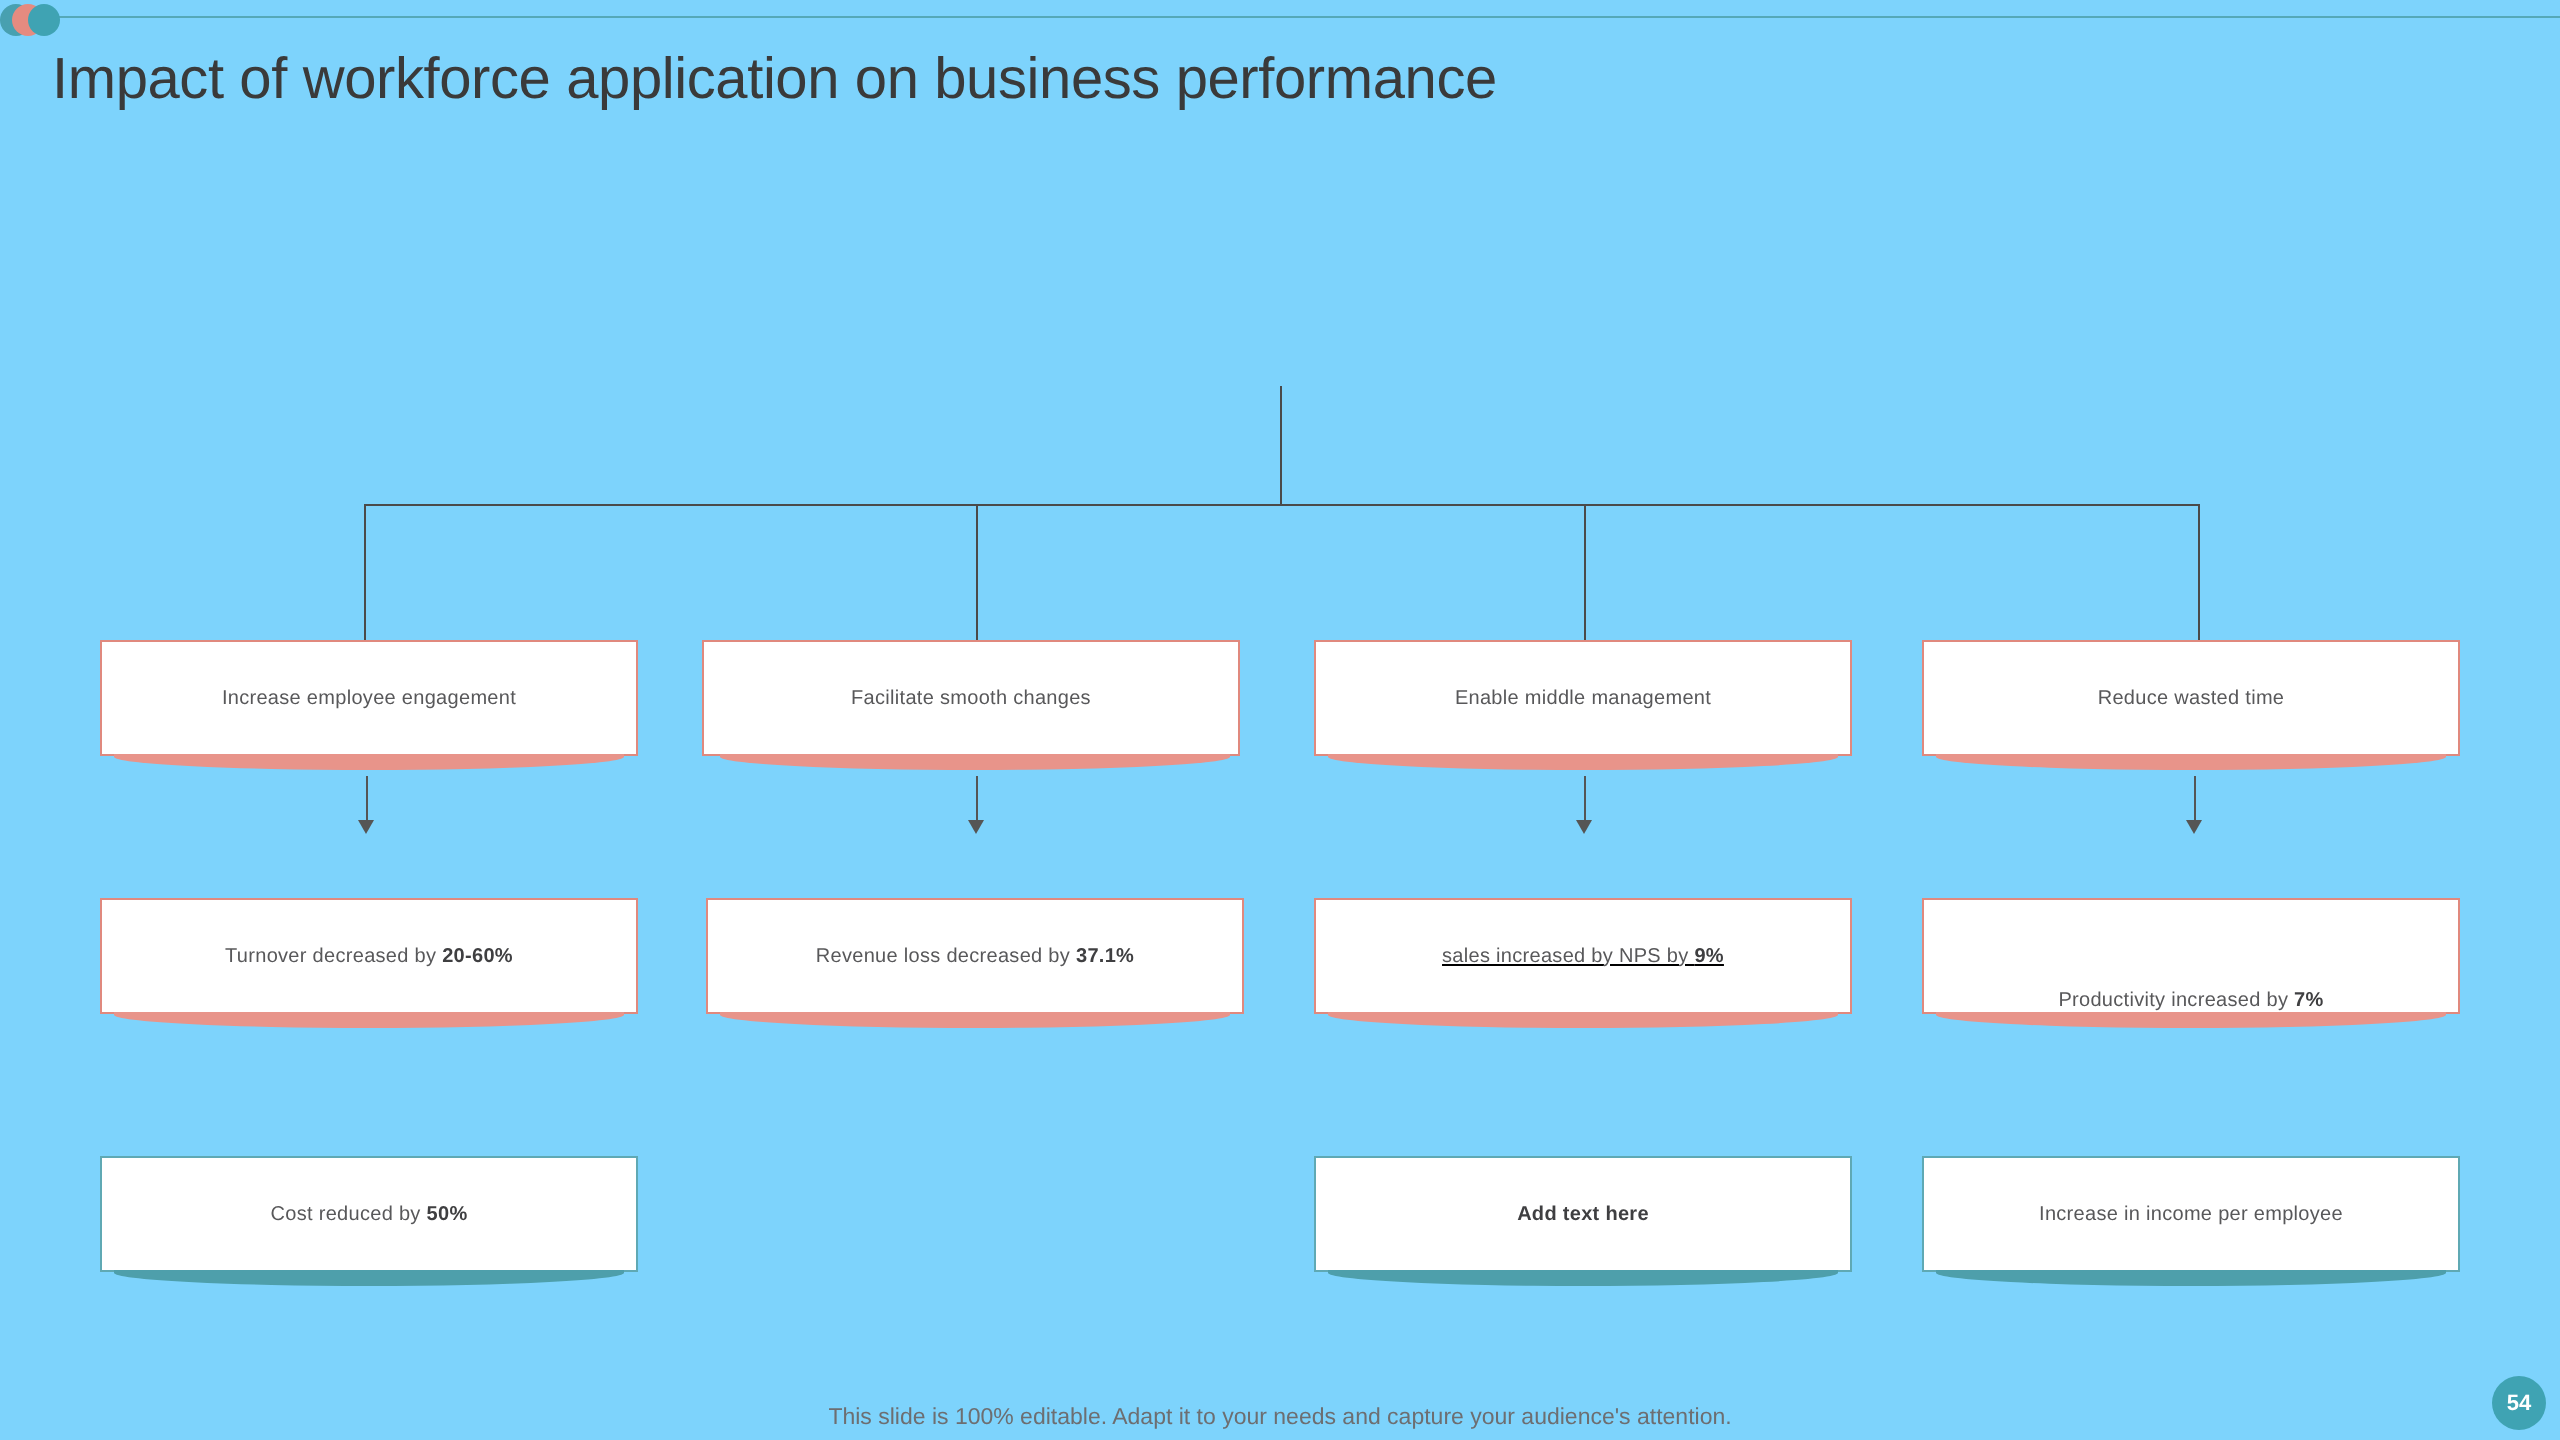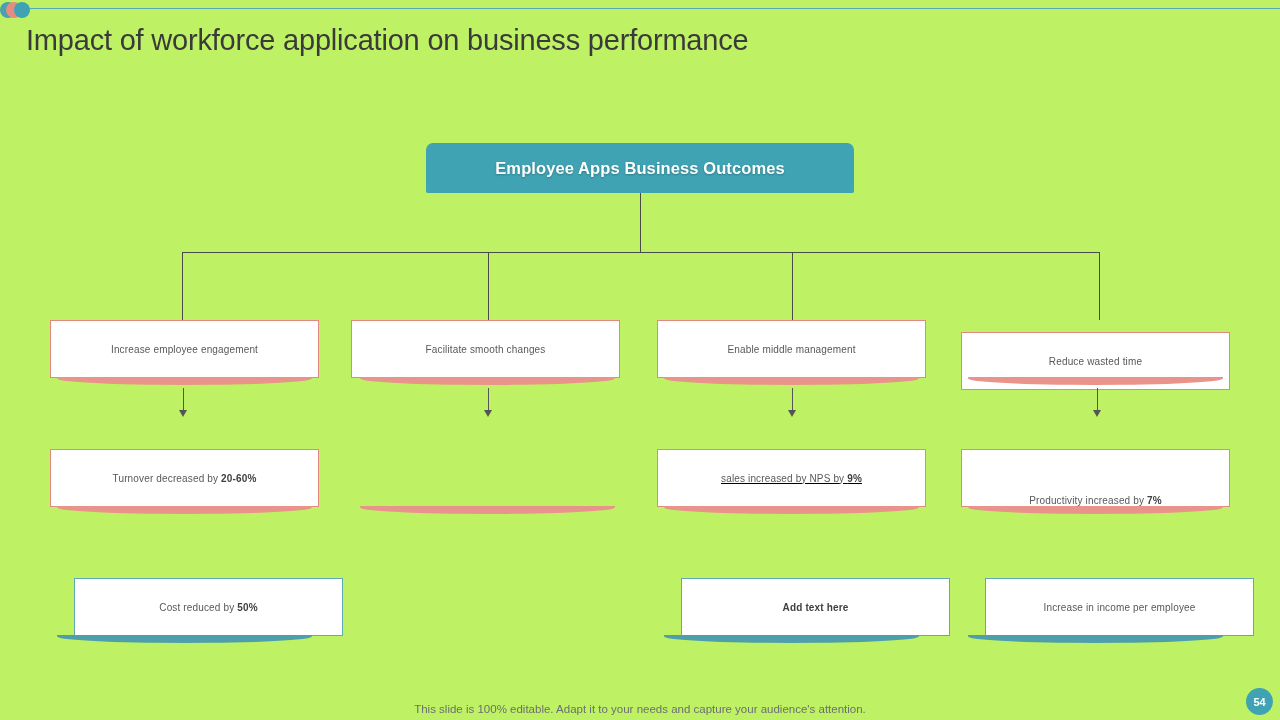--- a/index.html
+++ b/index.html
@@ -2,21 +2,21 @@
 <html><head>
 <meta charset="utf-8">
 <style>
   * { box-sizing: border-box; margin: 0; padding: 0; }
   html, body {
     width: 1280px; height: 720px;
     background: #ffffff;
     font-family: "Liberation Sans", sans-serif;
     overflow: hidden;
   }
-  #slide { position: relative; width: 1280px; height: 720px; background: #bef264; padding-left: 24px; }
+  #slide { position: relative; width: 1280px; height: 720px; background: #7dd3fc; padding-left: 24px; }
 
   
   .deco { position: absolute; left: 0; top: 0; width: 1280px; height: 20px; }
   .deco-rule {
     position: absolute; left: 28px; top: 8px; width: 1252px; height: 1px;
     background: #55a8b8;
   }
   .deco-dot { position: absolute; top: 2px; width: 16px; height: 16px; border-radius: 50%; }
   .dot-a { left: 0px;  background: #48a0b0; }
   .dot-b { left: 6px;  background: #e58b80; }
@@ -52,21 +52,21 @@
     display: flex; align-items: center; justify-content: center;
     text-align: center;
   }
   .card .txt { font-size: 10px; color: #58585a; letter-spacing: .15px; }
   .card .txt b { font-weight: bold; color: #3f3f41; }
   .card-shadow {
     position: absolute; width: 255px; height: 8px;
     background: #e8948a;
     border-radius: 0 0 60% 60% / 0 0 100% 100%;
   }
-  .card.teal { border-color: #5fa9b4; margin-left: 24px; }
+  .card.teal { border-color: #5fa9b4; }
   .card-shadow.teal { background: #4e9fab; }
 
   
   .arrow-stem { position: absolute; width: 1px; background: #555; }
   .arrow-head {
     position: absolute; width: 0; height: 0;
     border-left: 4.5px solid transparent;
     border-right: 4.5px solid transparent;
     border-top: 7px solid #555;
   }
@@ -91,21 +91,20 @@
 
   <div class="deco">
     <div class="deco-rule"></div>
     <div class="deco-dot dot-a"></div>
     <div class="deco-dot dot-b"></div>
     <div class="deco-dot dot-c"></div>
   </div>
 
   <div class="page-title">Impact of workforce application on business performance</div>
 
-  <div class="root-node">Employee Apps Business Outcomes</div>
 
   <div class="line vline" style="left:640px; top:193px; height:59px;"></div>
 
   <div class="line hline" style="left:182px; top:252px; width:918px;"></div>
 
   <div class="line vline" style="left:182px;  top:252px; height:68px;"></div>
   <div class="line vline" style="left:488px;  top:252px; height:68px;"></div>
   <div class="line vline" style="left:792px;  top:252px; height:68px;"></div>
   <div class="line vline" style="left:1099px; top:252px; height:68px;"></div>
 
@@ -117,39 +116,42 @@
   <div class="card" style="left:351px; top:320px;">
     <span class="txt">Facilitate smooth changes</span>
   </div>
   <div class="card-shadow" style="left:360px; top:377px;"></div>
 
   <div class="card" style="left:657px; top:320px;">
     <span class="txt">Enable middle management</span>
   </div>
   <div class="card-shadow" style="left:664px; top:377px;"></div>
 
-  <div class="card" style="left:961px; top:320px;margin-top:12px;">
+  <div class="card" style="left:961px; top:320px;">
     <span class="txt">Reduce wasted time</span>
   </div>
   <div class="card-shadow" style="left:968px; top:377px;"></div>
 
   <div class="arrow-stem" style="left:183px;  top:388px; height:24px;"></div>
   <div class="arrow-head" style="left:179px;  top:410px;"></div>
   <div class="arrow-stem" style="left:488px;  top:388px; height:24px;"></div>
   <div class="arrow-head" style="left:484px;  top:410px;"></div>
   <div class="arrow-stem" style="left:792px;  top:388px; height:24px;"></div>
   <div class="arrow-head" style="left:788px;  top:410px;"></div>
   <div class="arrow-stem" style="left:1097px; top:388px; height:24px;"></div>
   <div class="arrow-head" style="left:1093px; top:410px;"></div>
 
   <div class="card" style="left:50px;  top:449px;">
     <span class="txt"><span>Turnover  decreased by </span><b>20-60%</b></span>
   </div>
   <div class="card-shadow" style="left:57px; top:506px;"></div>
 
+  <div class="card" style="left:353px; top:449px;">
+    <span class="txt"><span>Revenue  loss decreased by </span><b>37.1%</b></span>
+  </div>
   <div class="card-shadow" style="left:360px; top:506px;"></div>
 
   <div class="card" style="left:657px; top:449px;text-decoration:underline;">
     <span class="txt"><span>sales increased by NPS by </span><b>9%</b></span>
   </div>
   <div class="card-shadow" style="left:664px; top:506px;"></div>
 
   <div class="card" style="left:961px; top:449px;align-items:flex-end;">
     <span class="txt"><span>Productivity increased by </span><b>7%</b></span>
   </div>

